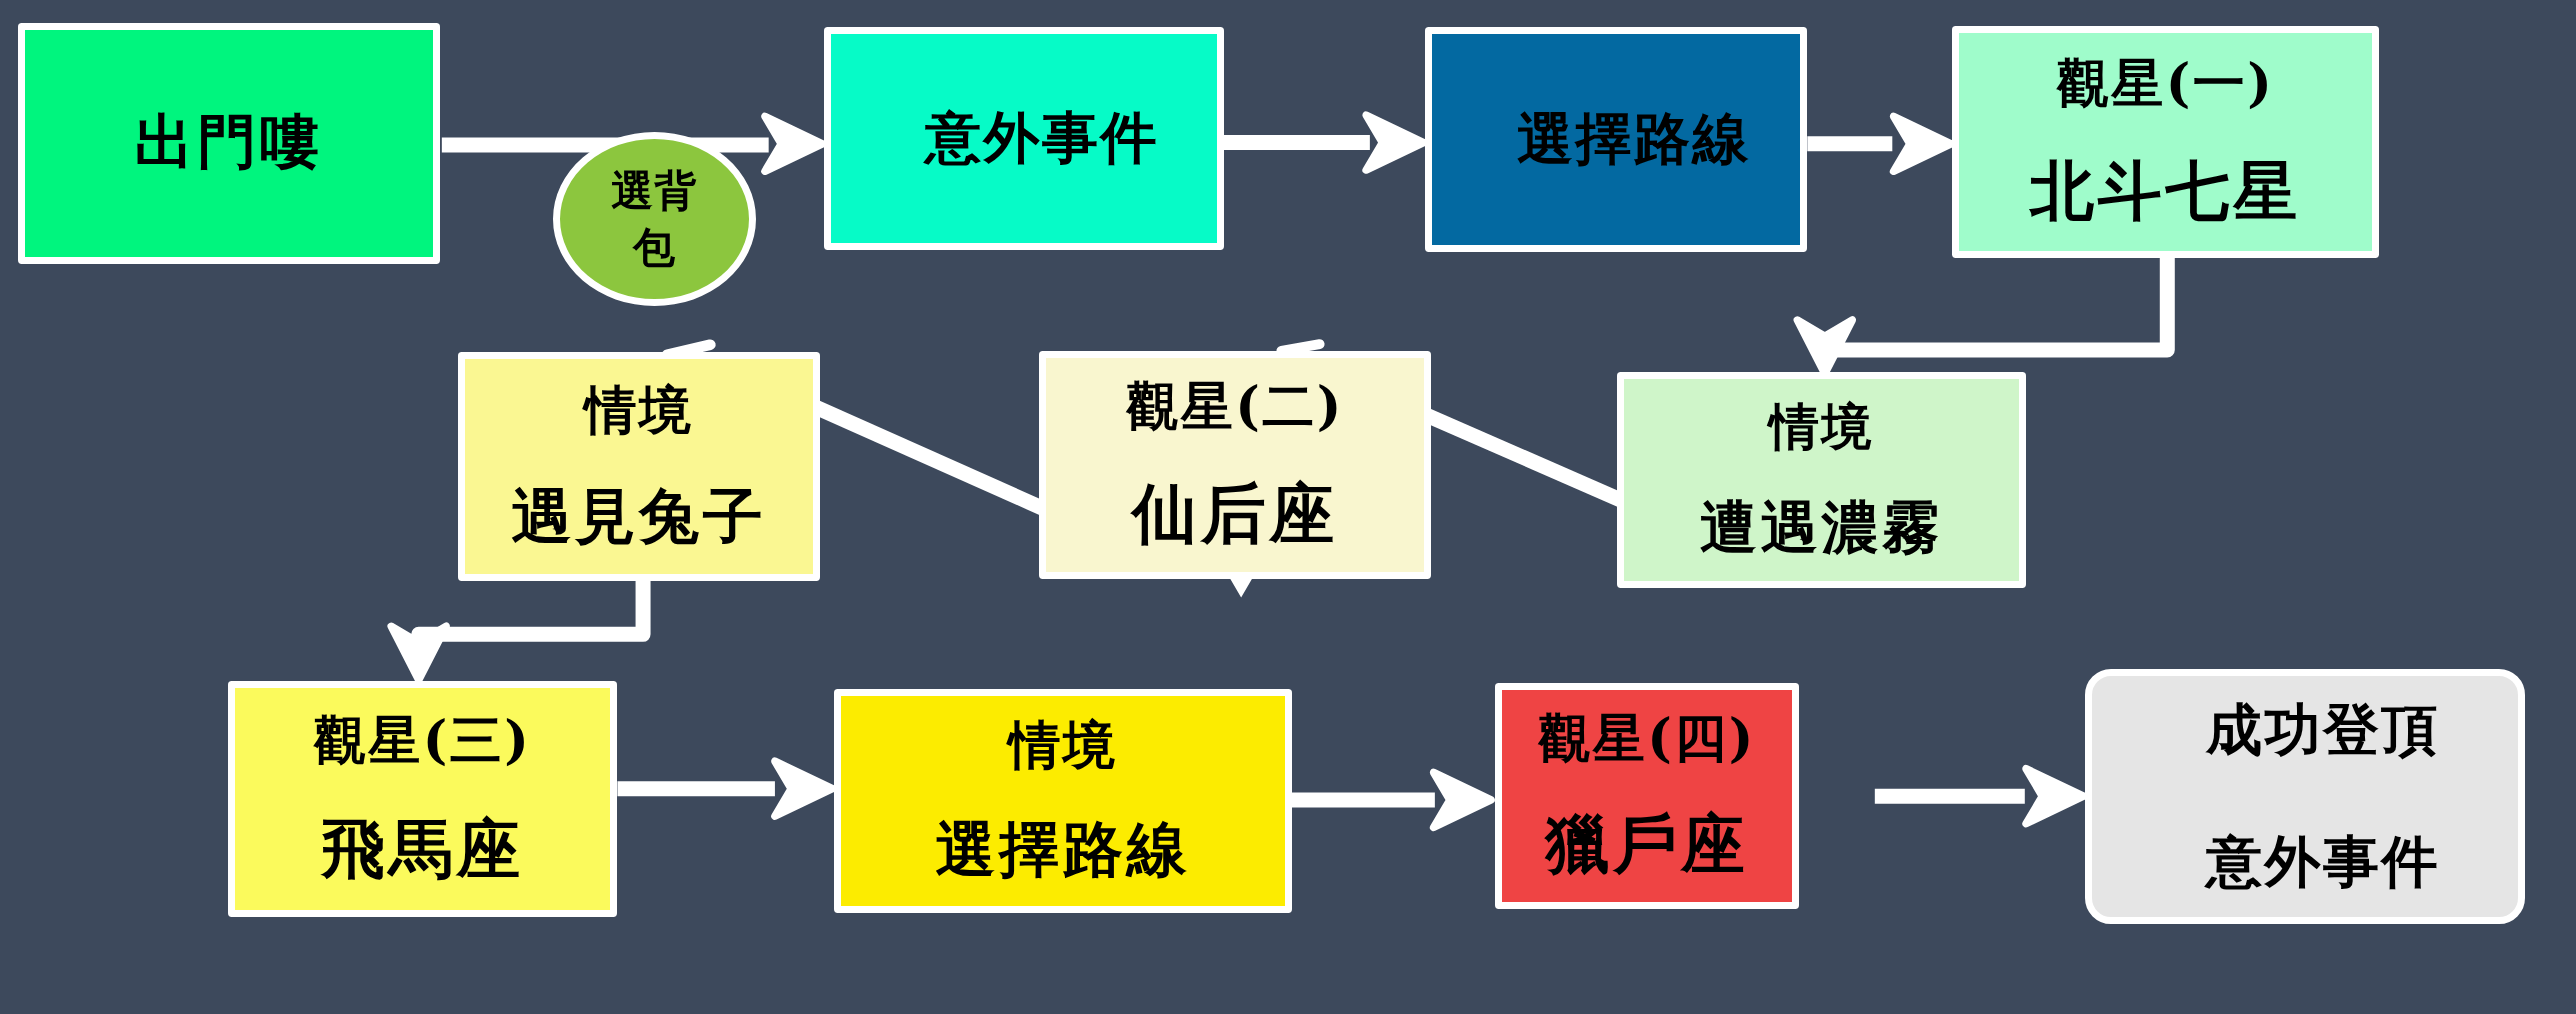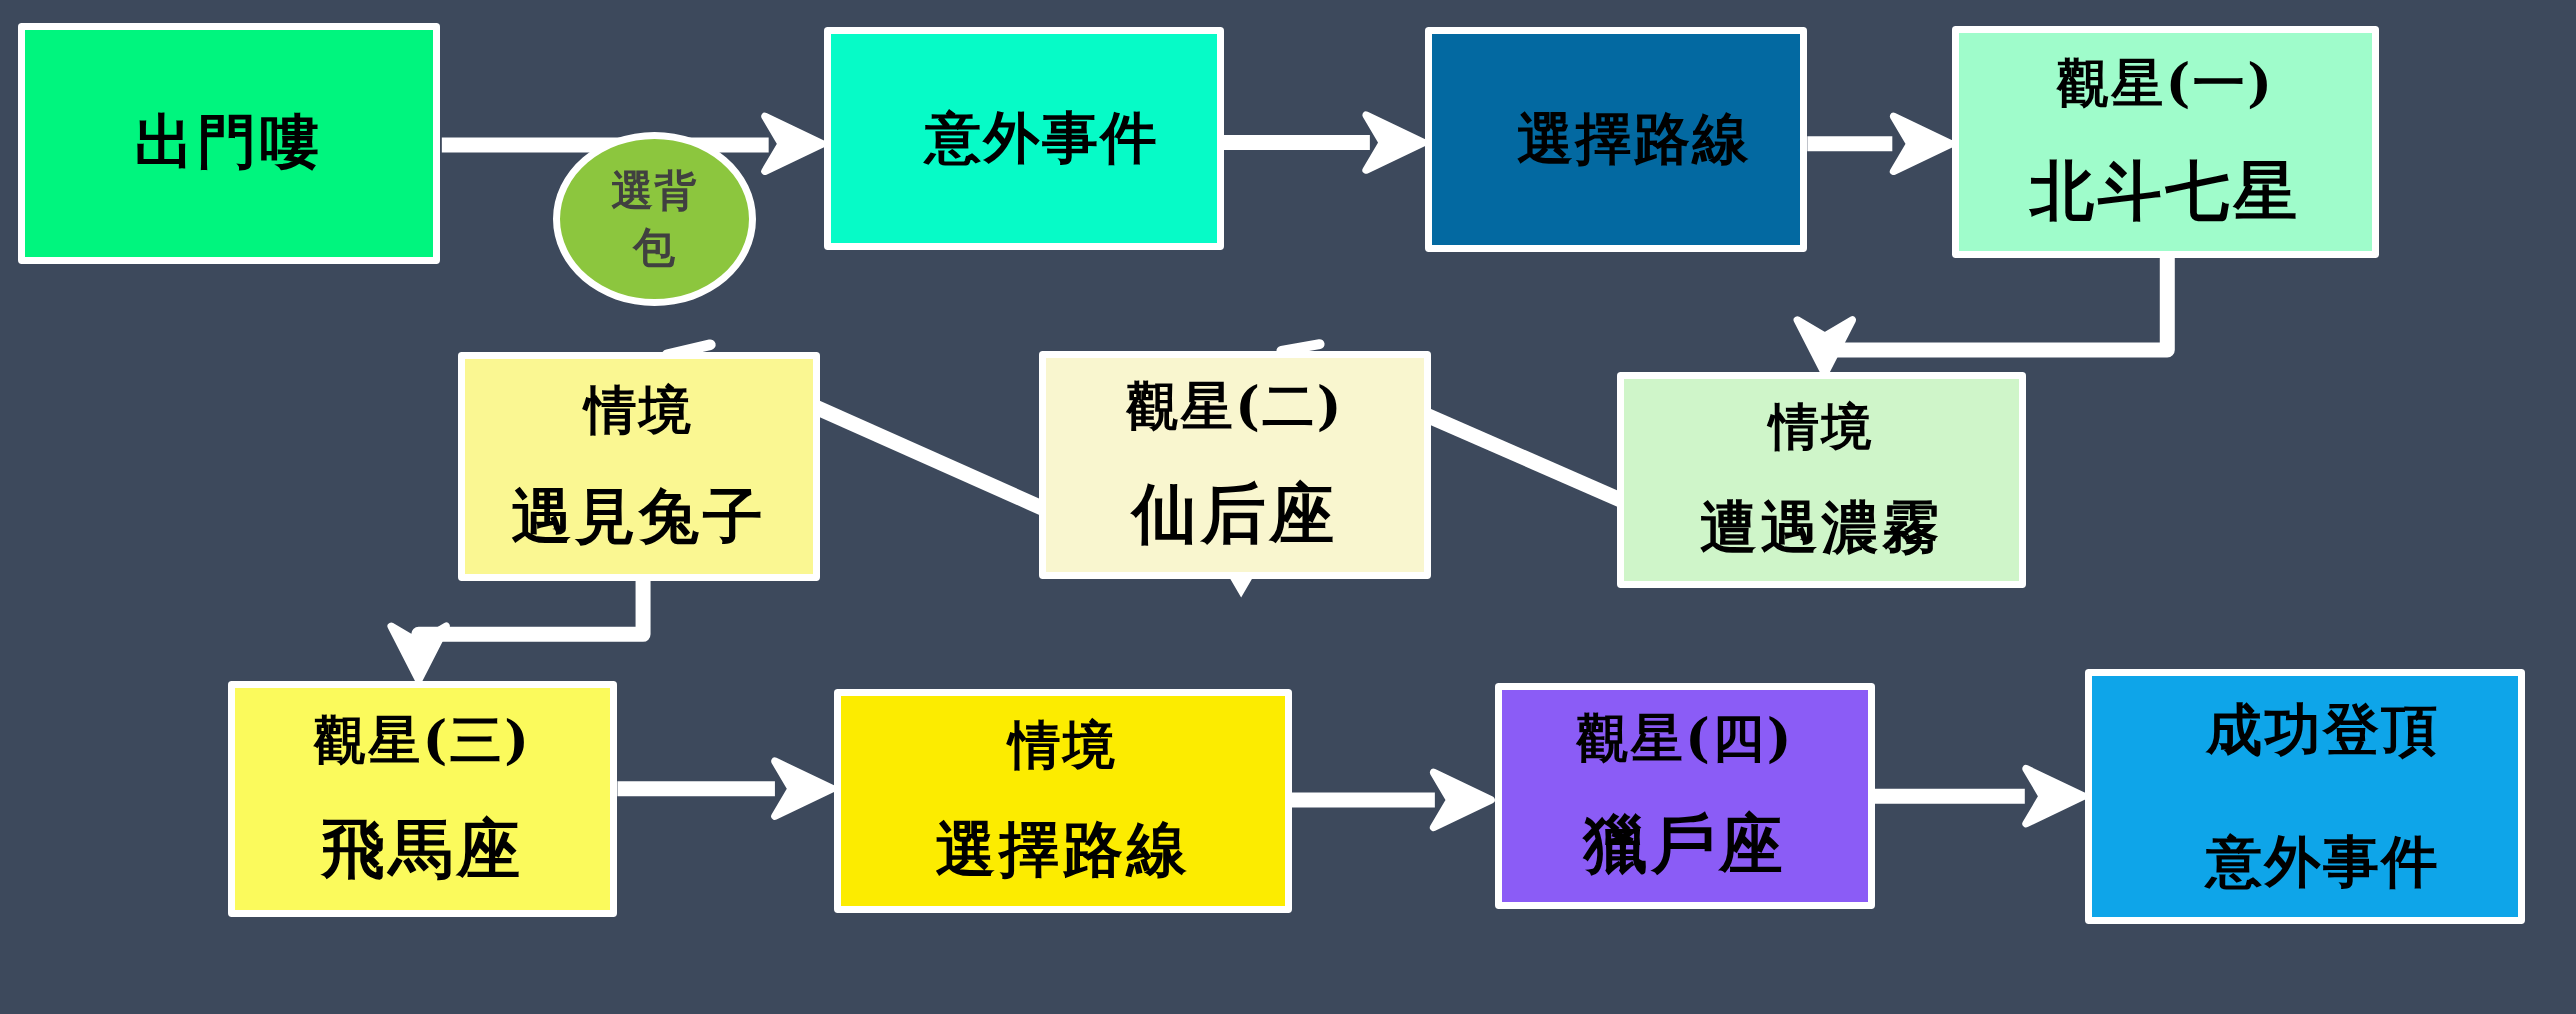--- a/index.html
+++ b/index.html
@@ -83,21 +83,21 @@
 
     <rect class="sliver" x="1058" y="551" width="88" height="17" rx="9" transform="rotate(-13 1102 559)"></rect>
     <rect class="sliver" x="2042" y="548" width="78" height="16" rx="8" transform="rotate(-10 2081 556)"></rect>
     <polygon class="sliver" points="1986,956 1944,884 1986,908 2028,884"></polygon>
   </svg>
 
   <div class="node" style="left: 17.5px; top: 22.5px; width: 422px; height: 241px; background: rgb(0, 245, 126);">
     <span class="fs94">出門嘍</span>
   </div>
 
-  <div class="node oval" style="left: 553px; top: 132px; width: 203px; height: 174px; color: #404040; background: rgb(140, 198, 62);">
+  <div class="node oval" style="left: 553px; top: 132px; width: 203px; height: 174px; color: #000000; background: rgb(140, 198, 62);">
     <span>選背</span>
     <span>包</span>
   </div>
 
   <div class="node" style="left: 824px; top: 27px; width: 400px; height: 223px; background: rgb(6, 251, 199);">
     <span class="fs90">意外事件</span>
   </div>
 
   <div class="node" style="left: 1425px; top: 27px; width: 382px; height: 225px; background: #0369a1;">
     <span class="fs90">選擇路線</span>
@@ -126,24 +126,24 @@
   <div class="node" style="left: 228px; top: 681px; width: 389px; height: 236px; gap: 30px; background: rgb(251, 250, 92);">
     <span class="fs84">觀星(三)</span>
     <span class="fs102">飛馬座</span>
   </div>
 
   <div class="node" style="left: 834px; top: 689px; width: 458px; height: 224px; gap: 29px; background: rgb(252, 236, 0);">
     <span class="fs84">情境</span>
     <span class="fs96">選擇路線</span>
   </div>
 
-  <div class="node" style="left: 1495px; top: 683px; width: 380px; height: 226px; gap: 27.5px; background: #8b5cf6;">
+  <div class="node" style="left: 1495px; top: 683px; width: 304px; height: 226px; gap: 27.5px; background: #ef4444;">
     <span class="fs84">觀星(四)</span>
     <span class="fs102">獵戶座</span>
   </div>
 
-  <div class="node" style="left: 2085px; top: 669px; width: 440px; height: 255px; gap: 56px; background: #0ea5e9;">
+  <div class="node" style="left: 2085px; top: 669px; width: 440px; height: 255px; gap: 56px; background: #e5e5e5; border-radius: 26px;">
     <span class="fs90">成功登頂</span>
     <span class="fs90">意外事件</span>
   </div>
 
 </div>
 
 
 </body></html>

